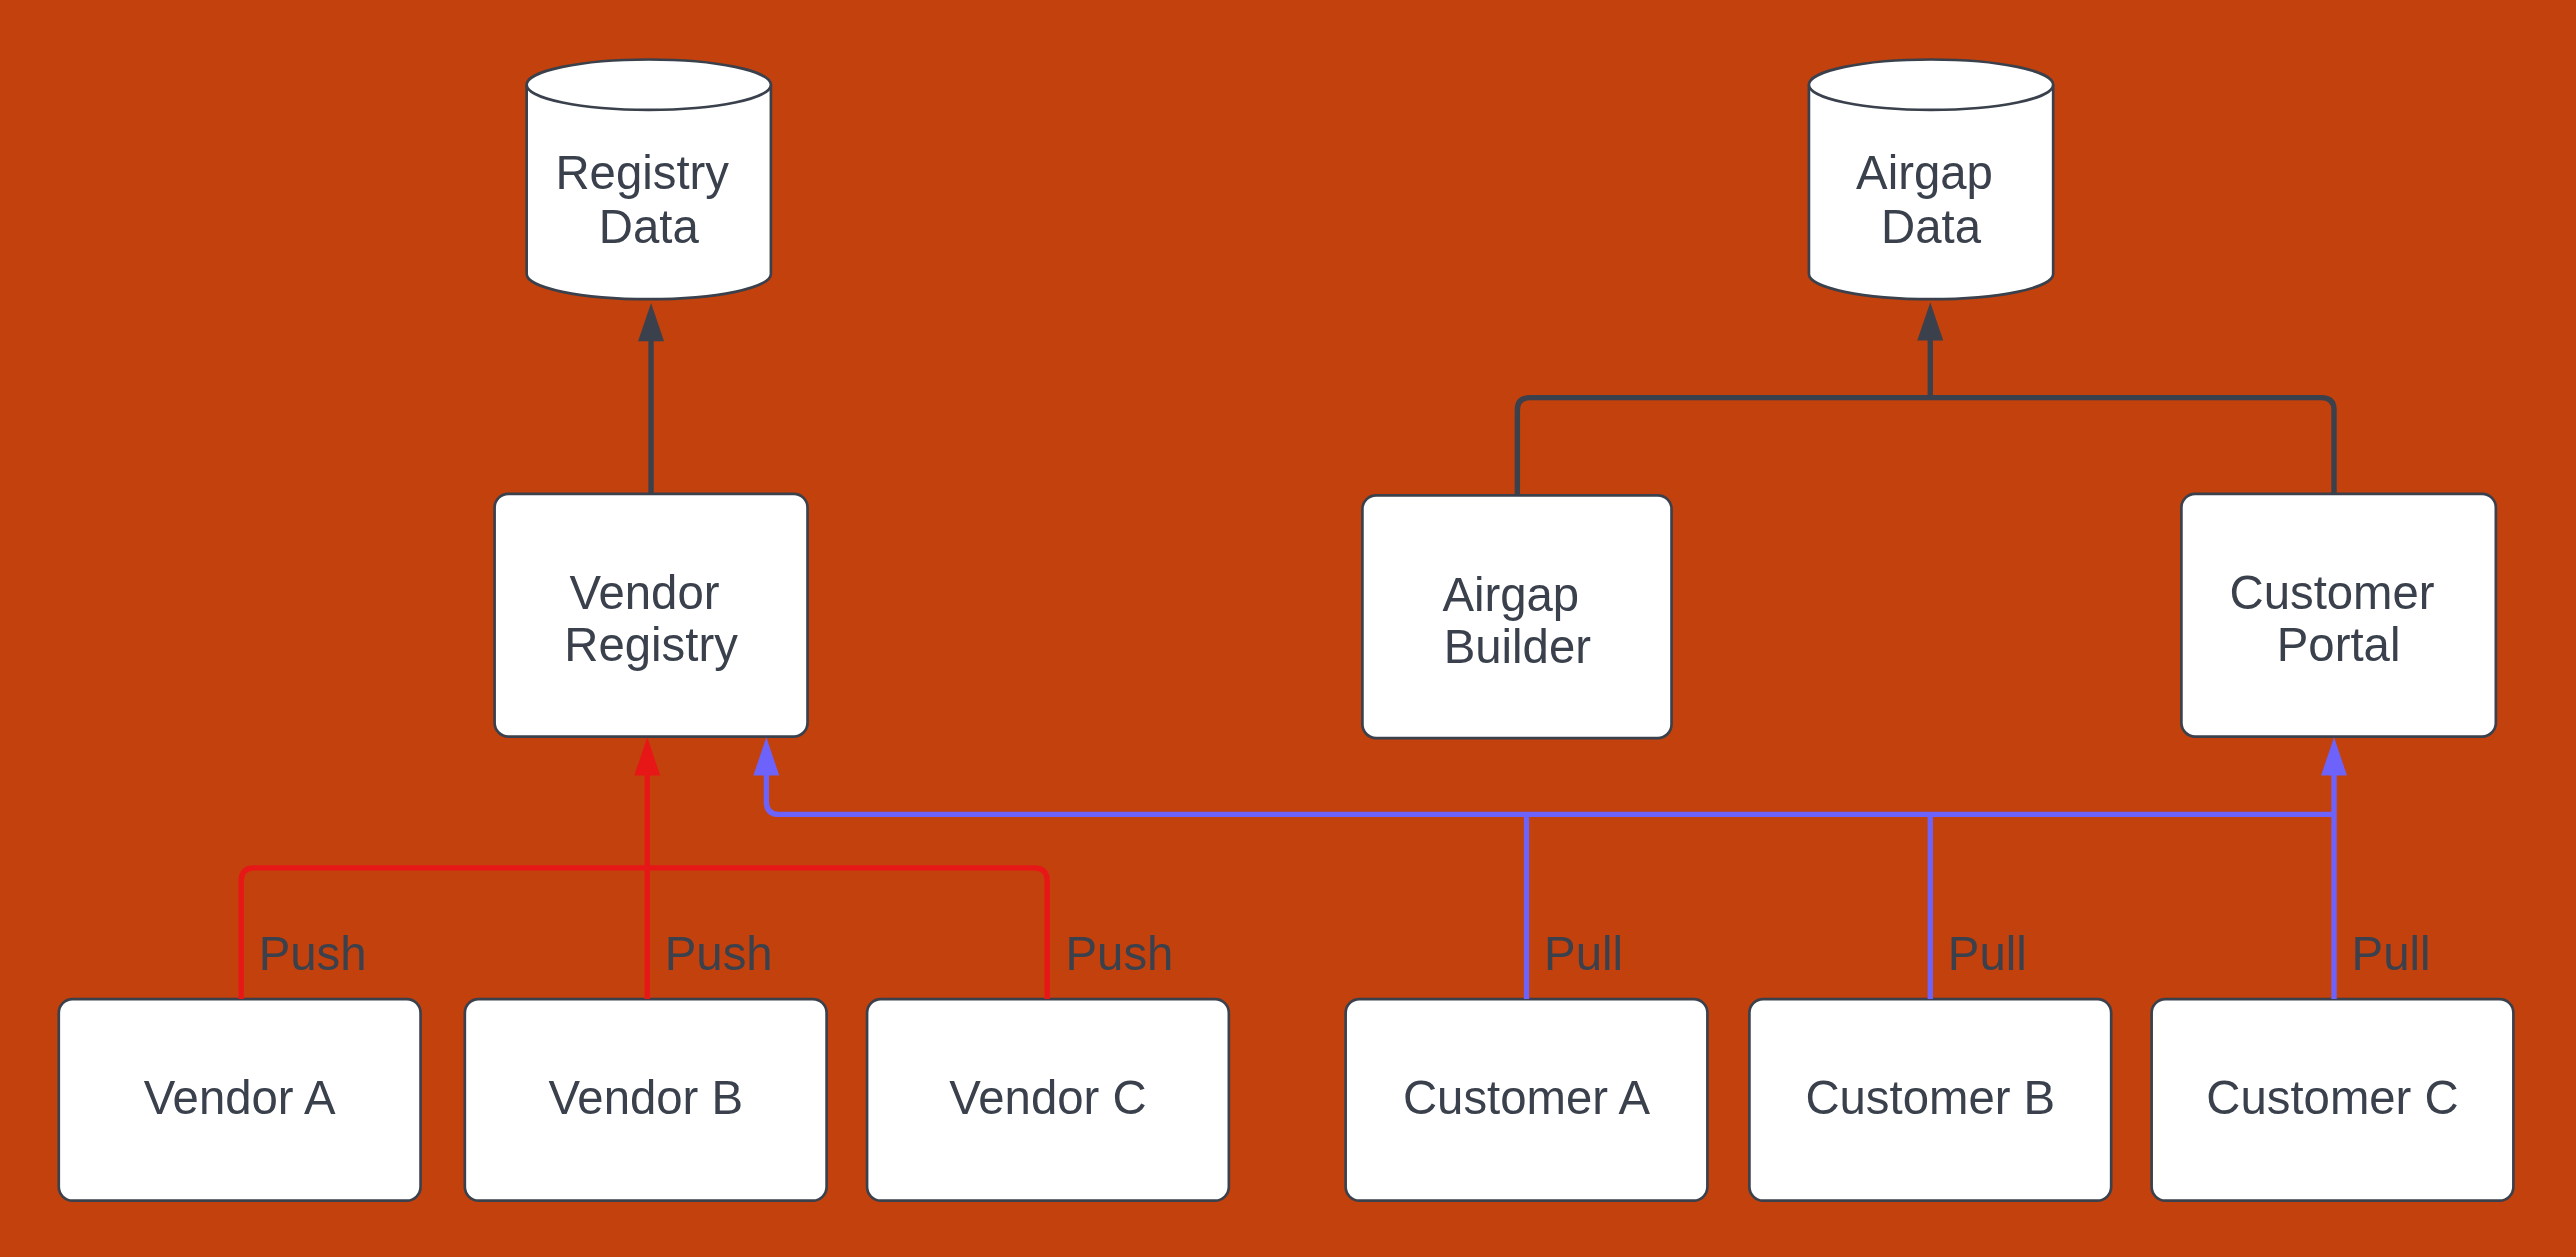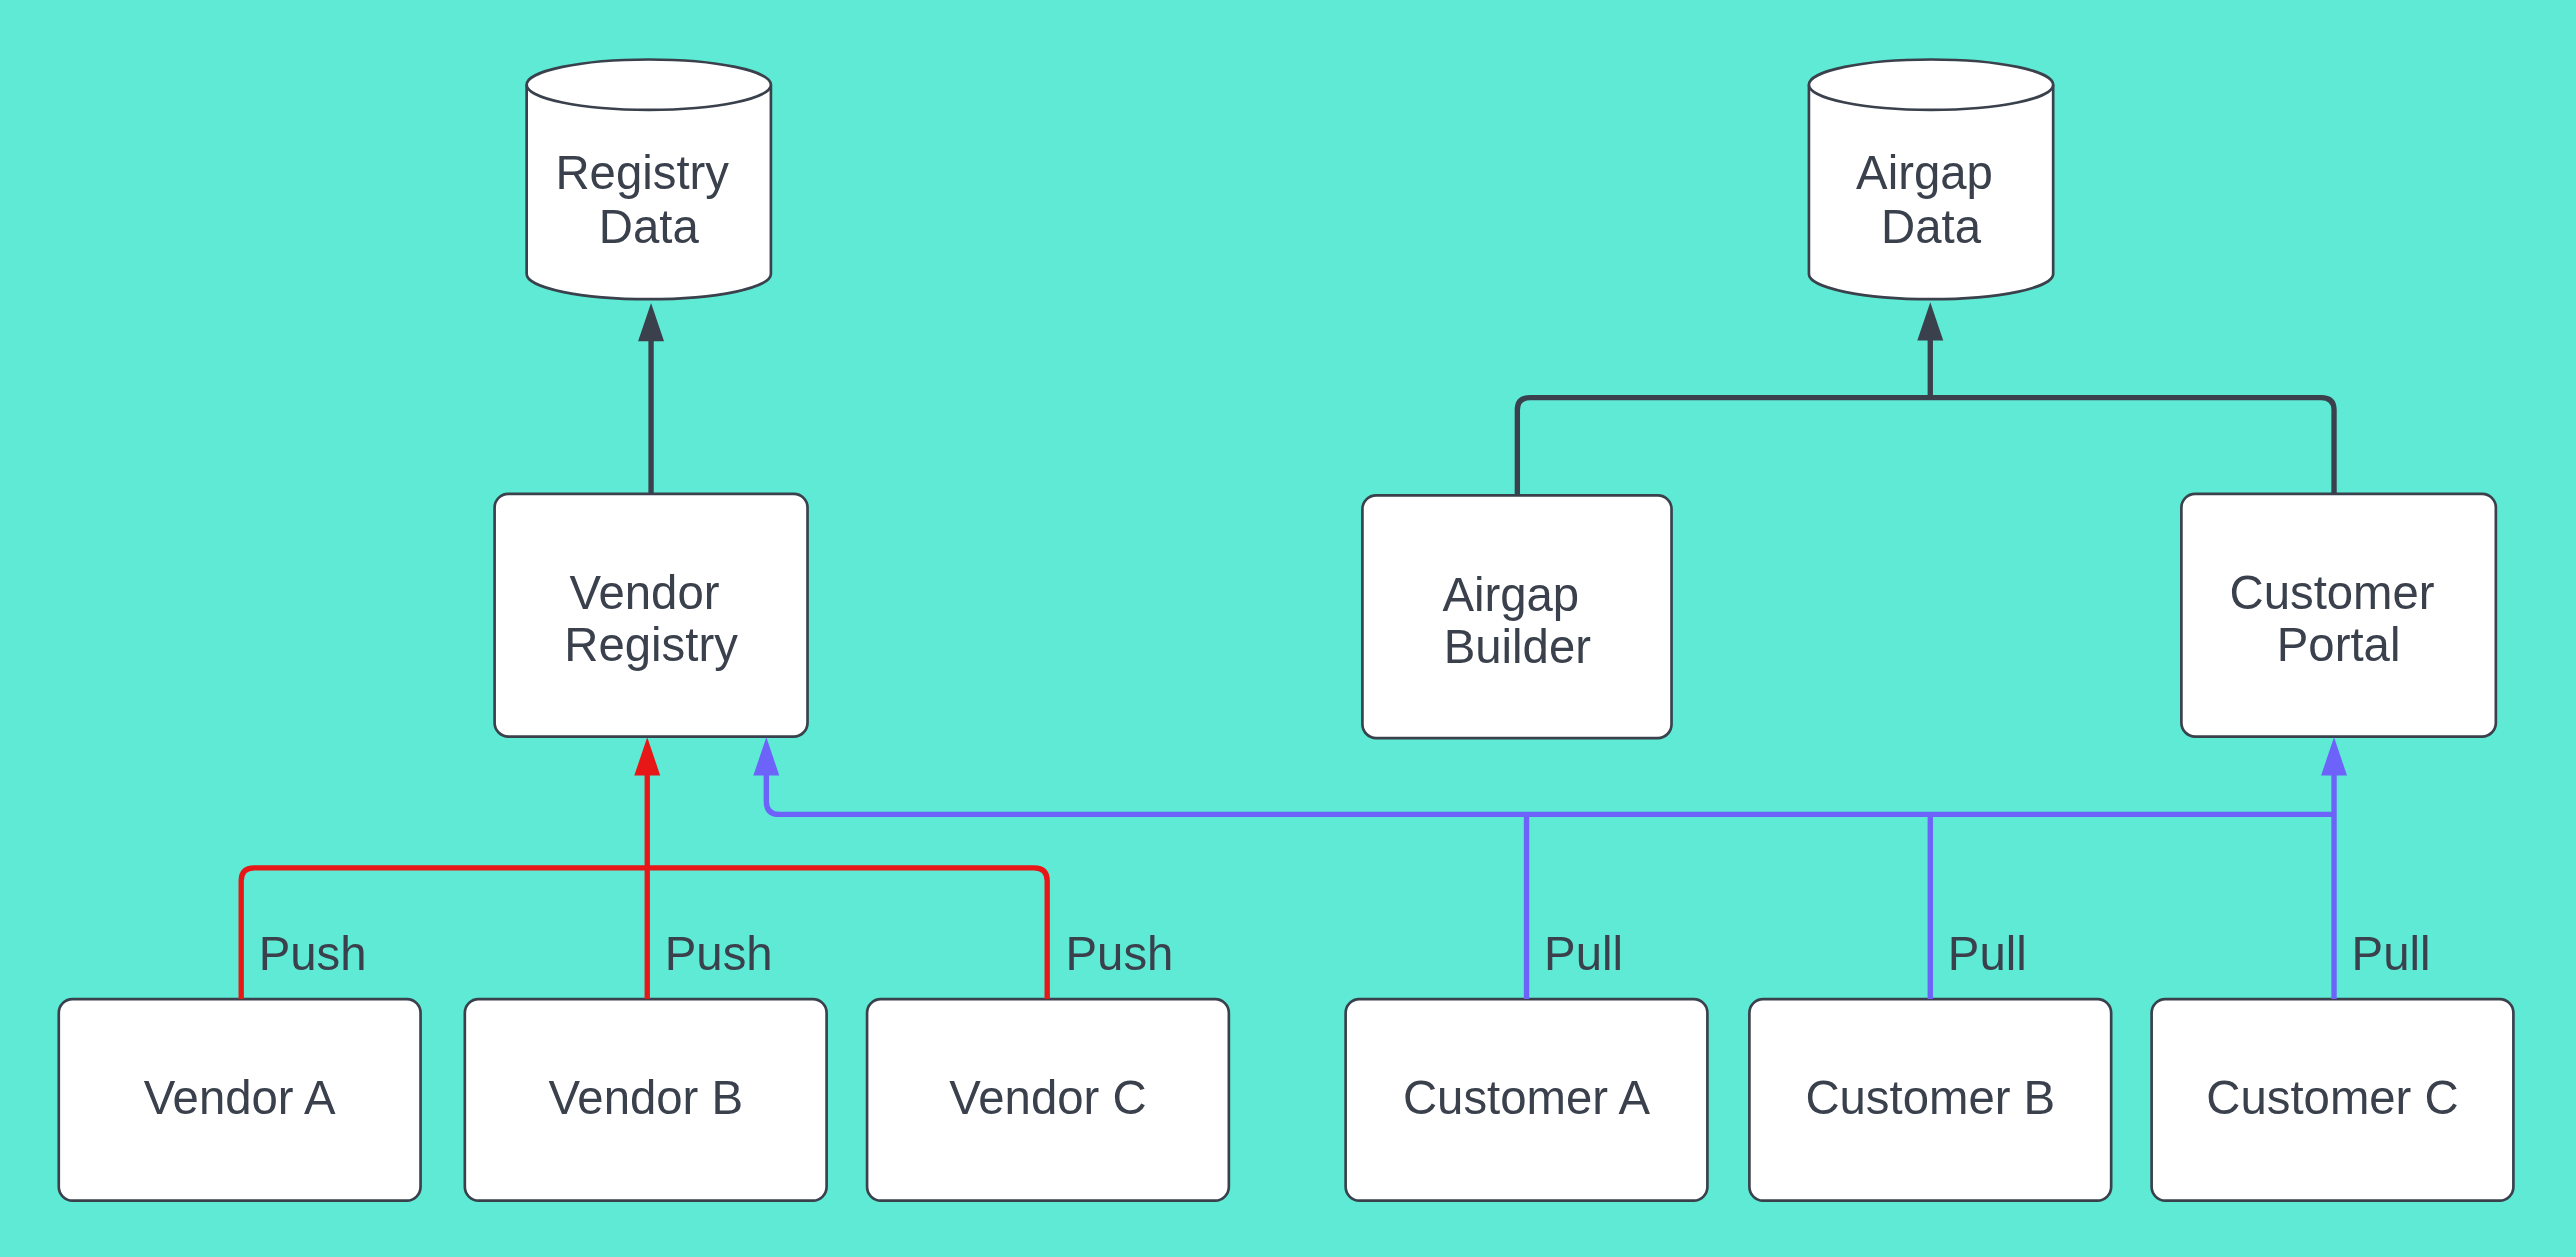--- a/index.html
+++ b/index.html
@@ -2,21 +2,21 @@
 <html style="font-size:12.2px"><head>
 <meta charset="utf-8">
 <style>
   html, body {
     margin: 0;
     padding: 0;
     background: #ffffff;
   }
   .diagram-wrap {
     width: 100%;
-    background: #5eead4;
+    background: #c2410c;
   }
   svg {
     display: block;
     width: 100%;
     height: auto;
   }
   text {
     font-family: "Liberation Sans", "DejaVu Sans", sans-serif;
     font-size: 62px;
     stroke: none;

